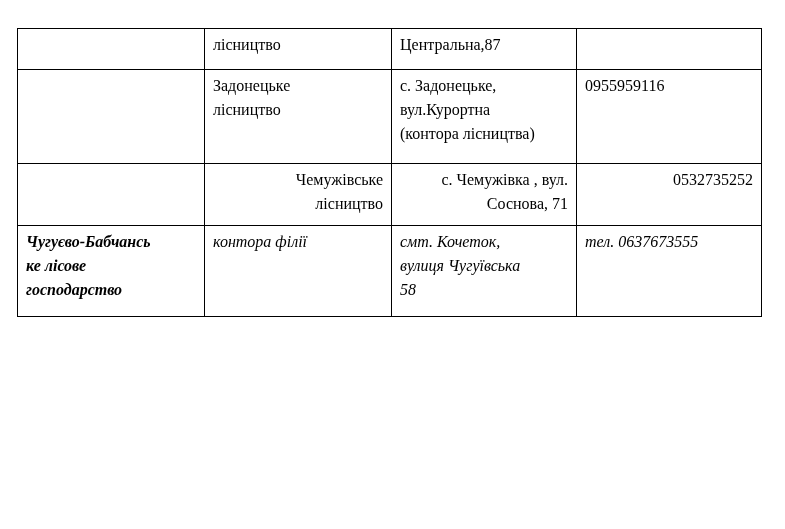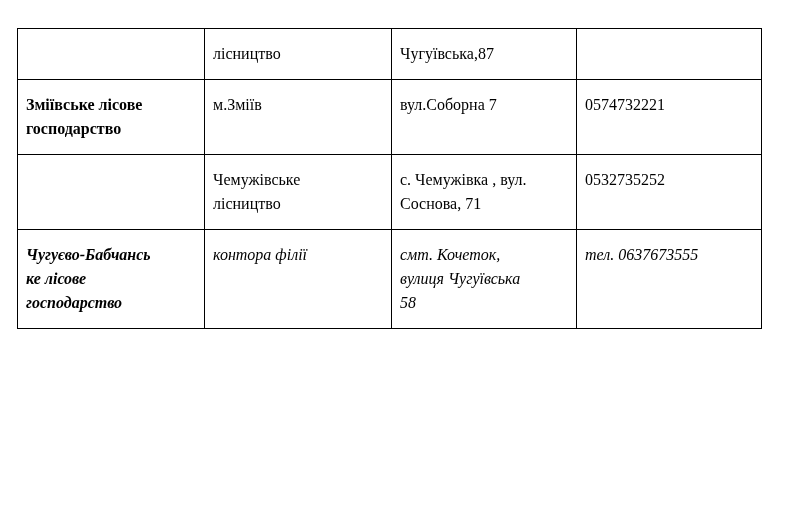--- a/index.html
+++ b/index.html
@@ -18,62 +18,64 @@
     position: absolute;
     left: 17px;
     top: 28px;
     width: 744px;
     border-collapse: collapse;
     table-layout: fixed;
   }
   .doc-table td {
     border: 1px solid #000000;
     vertical-align: top;
-    padding: 13px 8px;
+    padding: 4px 8px;
     font-size: 16px;
     line-height: 24px;
     white-space: pre-line;
     overflow: hidden;
     word-wrap: break-word;
   }
   .doc-table col.c0 { width: 187px; }
   .doc-table col.c1 { width: 187px; }
   .doc-table col.c2 { width: 185px; }
   .doc-table col.c3 { width: 185px; }
   .doc-table tr.r0 { height: 41px; }
   .doc-table tr.r1 { height: 63px; }
   .doc-table tr.r2 { height: 94px; }
-  .doc-table tr.r3 { height: 62px; }
+  .doc-table tr.r3 { height: 62px; text-align: right; }
   .doc-table tr.r4 { height: 130px; }
   .doc-table tr.r5 { height: 91px; font-style: italic; }
   .doc-table td.bold { font-weight: bold; }
 </style>
 </head>
 <body>
 
 <table class="doc-table">
   <colgroup>
     <col class="c0">
       <col class="c1">
       <col class="c2">
       <col class="c3">
   </colgroup>
   <tbody>
     <tr class="r0">
       <td></td>
       <td>лісництво</td>
-      <td>Чугуївська,87</td>
+      <td>Центральна,87</td>
       <td></td>
     </tr>
-    <tr class="r1">
-      <td class="bold">Зміївське лісове
-господарство</td>
-      <td>м.Зміїв</td>
-      <td>вул.Соборна 7</td>
-      <td>0574732221</td>
+    <tr class="r2">
+      <td></td>
+      <td>Задонецьке
+лісництво</td>
+      <td>с. Задонецьке,
+вул.Курортна
+(контора лісництва)</td>
+      <td>0955959116</td>
     </tr>
     <tr class="r3">
       <td></td>
       <td>Чемужівське
 лісництво</td>
       <td>с. Чемужівка , вул.
 Соснова, 71</td>
       <td>0532735252</td>
     </tr>
     <tr class="r5">

